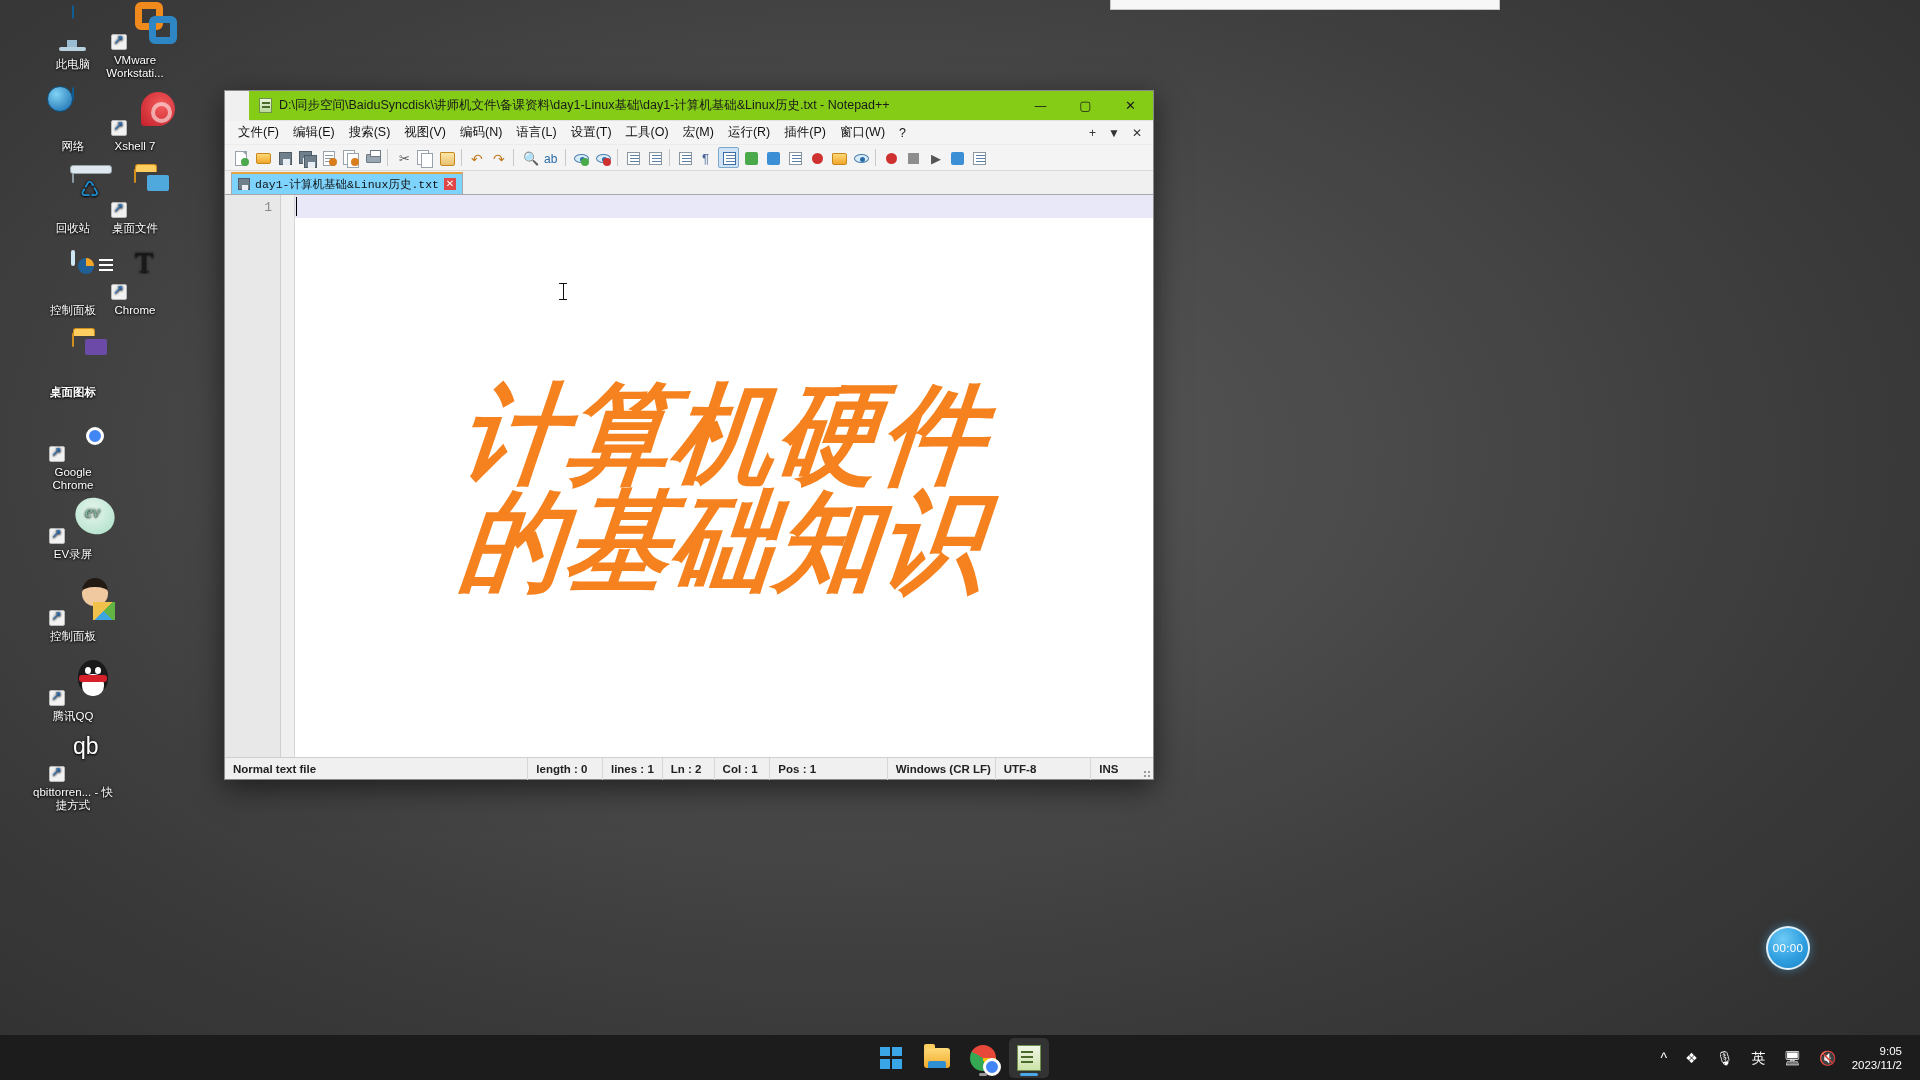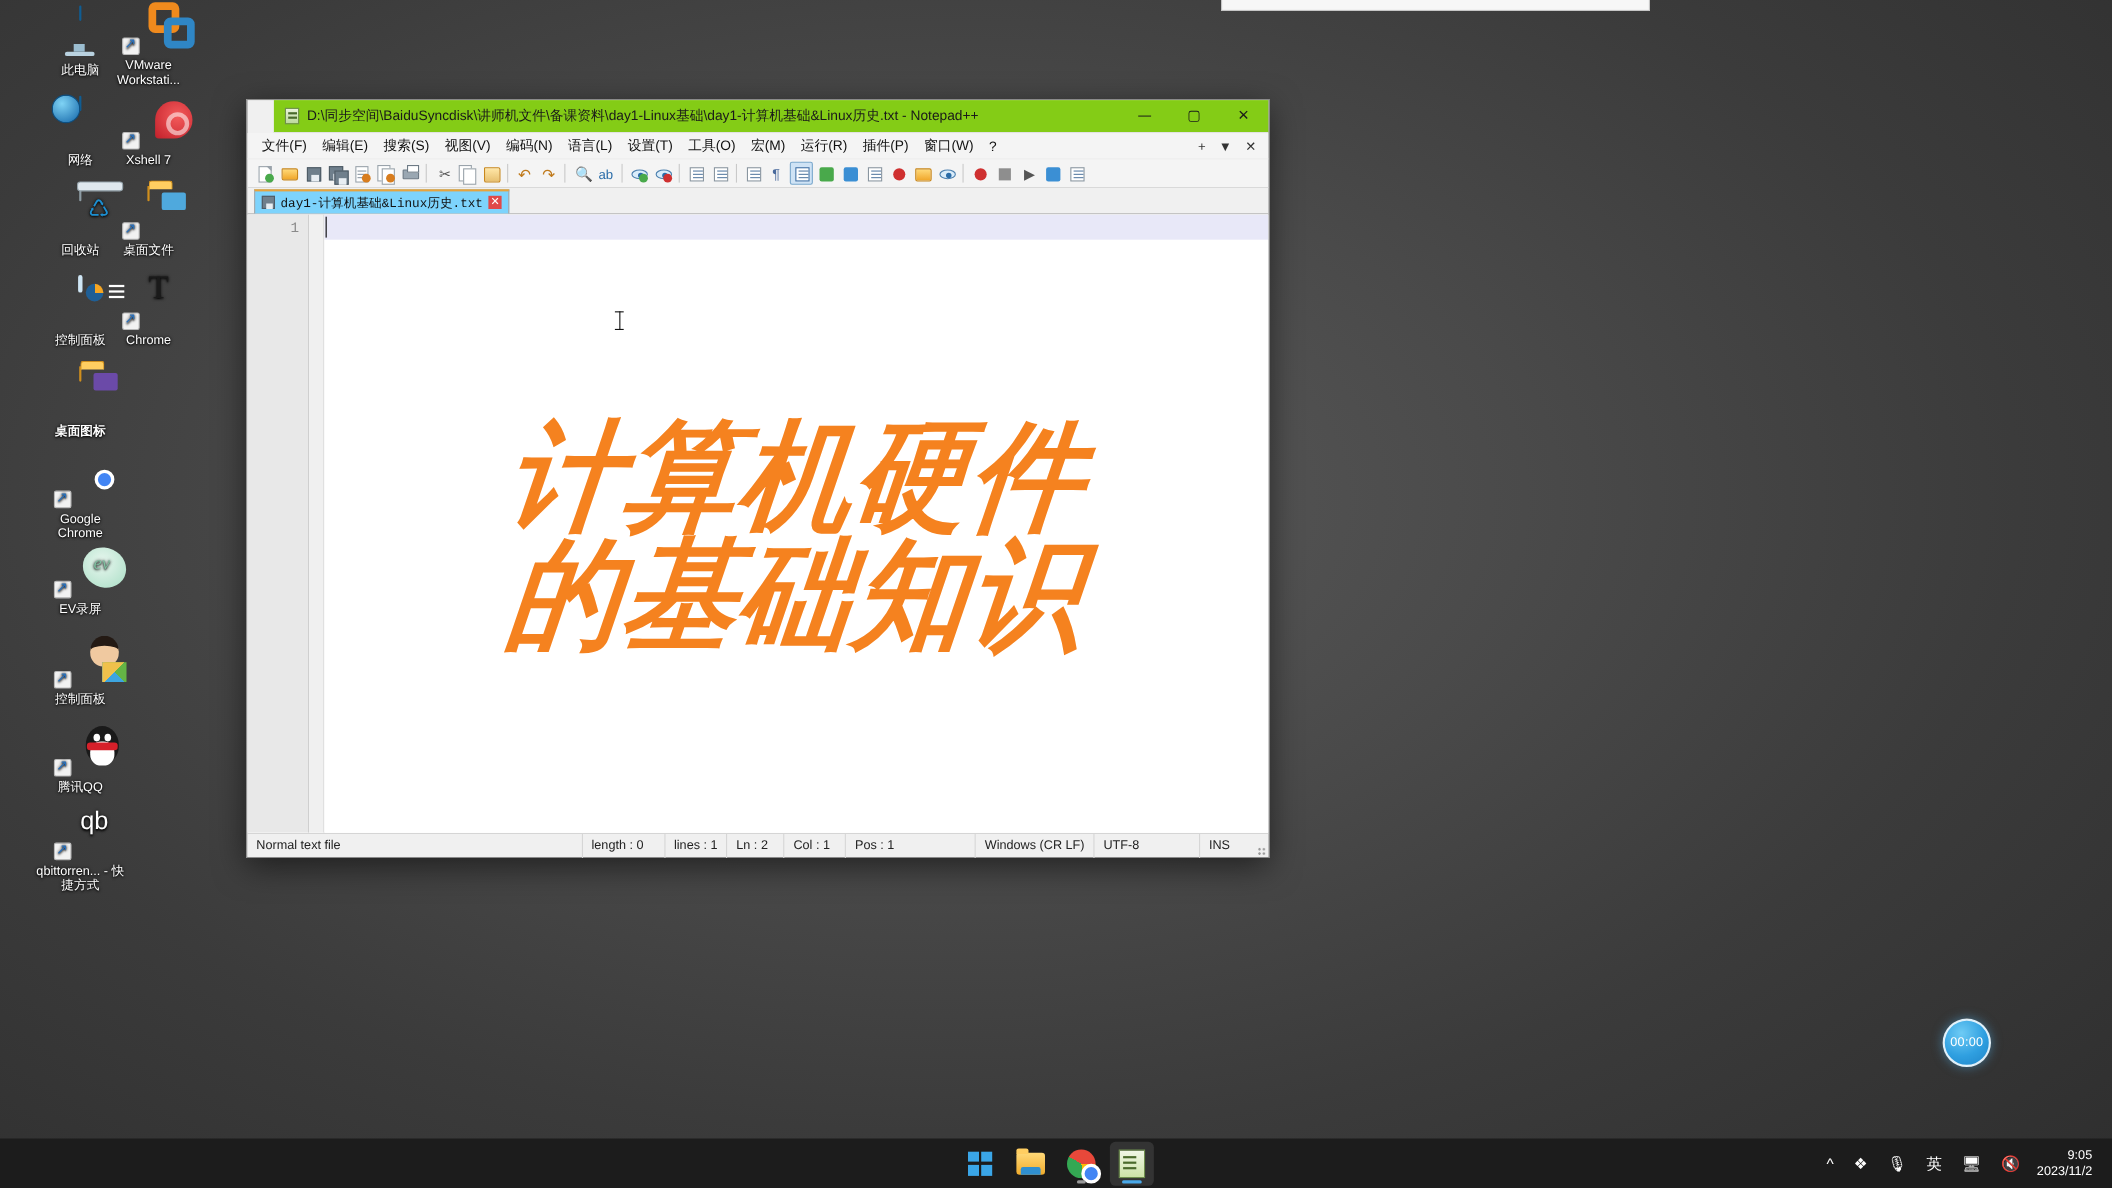--- a/index.html
+++ b/index.html
@@ -217,21 +217,21 @@
     content:""; position:absolute; left:0; width:8px; height:1px; background:#111;
   }
   #mouse-cursor::before { top:0; } #mouse-cursor::after { bottom:0; }
   #mouse-cursor i { position:absolute; left:3.5px; top:0; width:1px; height:17px; background:#111; display:block;}
 
   #npp-statusbar {
     height: 22px; background: #f0f0f0; border-top: 1px solid #cfcfcf;
     display: flex; align-items: center; font-size: 11.5px; color: #222;
   }
   #npp-statusbar .cell { padding: 0 8px; height: 22px; display:flex; align-items:center;
-    border-right: 1px solid #d6d6d6; white-space: nowrap; }
+    border-right: 1px solid #d6d6d6; white-space: nowrap; font-weight: bold; }
   #npp-statusbar .cell.grow { flex: 1; border-right:1px solid #d6d6d6;}
   #npp-resize-grip { width:14px; height:22px; position:relative; }
   #npp-resize-grip::after{content:"";position:absolute;right:2px;bottom:2px;width:8px;height:8px;
     background:
       radial-gradient(#9a9a9a 1px, transparent 1.2px) 0 0/4px 4px;}
 
   
   #stray-bar { position:absolute; left:1110px; top:0; width:390px; height:10px; background:#f7f7f7; border:1px solid #c6c6c6; border-top:none;}
 
   

